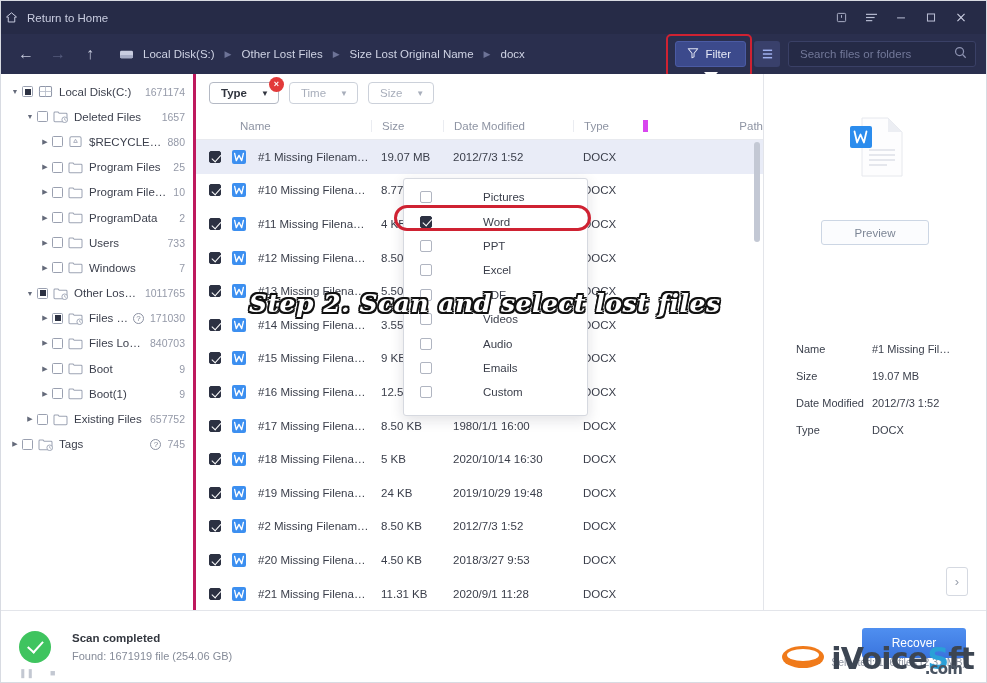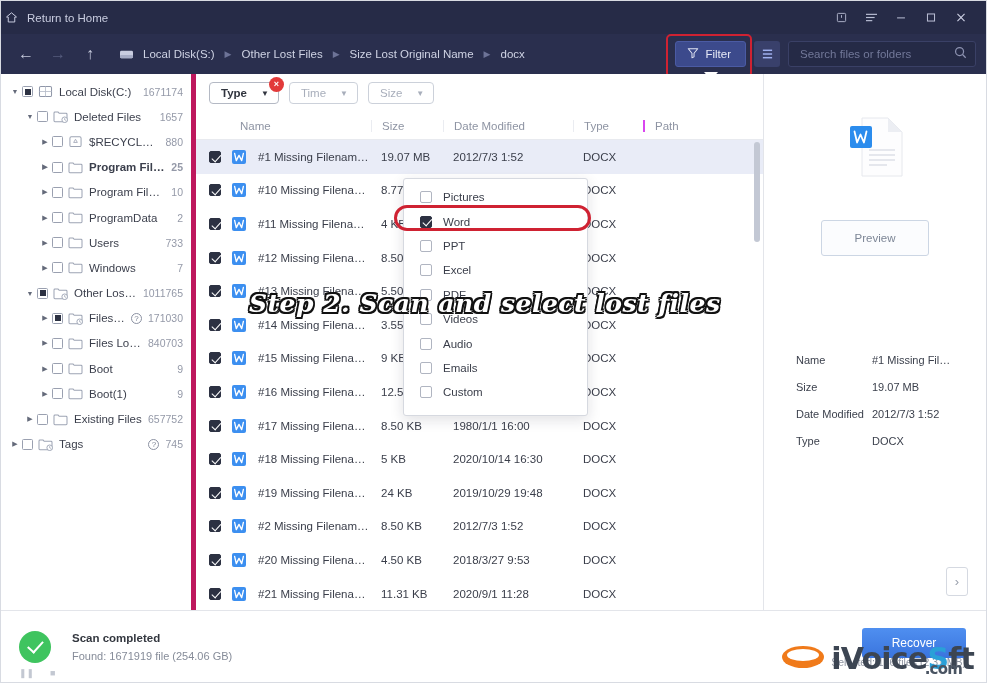--- a/index.html
+++ b/index.html
@@ -111,21 +111,21 @@
     font-family: inherit;
   }
   .search-box input::placeholder { color: #727899; }
 
   
   .body-area { flex: 1; display: flex; min-height: 0; background:#fff; }
 
   
   .sidebar {
     width: 195px; flex: 0 0 195px;
-    background: #fff; border-right: 5px solid #be185d;
+    background: #fff; border-right: 3px solid #be185d;
     overflow: hidden; padding-top: 5px;
     position: relative;
   }
   .tree-row {
     display: flex; align-items: center;
     height: 25.2px; font-size: 11.5px; color: #3b3f4c;
     cursor: pointer; padding-right: 8px;
   }
   .twisty {
     width: 14px; flex: 0 0 14px; display: flex;
@@ -187,21 +187,21 @@
   .tbl-head {
     display: flex; height: 28px; align-items: center;
     border-bottom: 1px solid #e8eaef; font-size: 11.5px;
     color: #8e94a3; padding-left: 13px;
   }
   .th { flex: 0 0 auto; }
   .th.name { flex: 1 1 auto; min-width: 0; padding-left: 31px; }
   .th.size { width: 72px; border-left: 1px solid #eaecf1; padding-left: 10px; }
   .th.date { width: 130px; border-left: 1px solid #eaecf1; padding-left: 10px; }
   .th.type { width: 70px; border-left: 1px solid #eaecf1; padding-left: 10px; }
-  .th.path { width: 120px; border-left: 2px solid #d946ef; padding-left: 10px; }
+  .th.path { width: 120px; border-left: 5px solid #d946ef; padding-left: 10px; text-align: right; }
 
   .tbl-body { flex: 1; overflow: hidden; position: relative; }
   .trow {
     display: flex; align-items: center; height: 33.6px;
     font-size: 11.5px; color: #3a3e4a; padding-left: 13px;
     cursor: pointer;
   }
   .trow.sel { background: #e9ecf7; }
   .rcb {
     width: 12px; height: 12px; flex: 0 0 12px;
@@ -233,20 +233,21 @@
     position: absolute; left: 207px; top: 104px;
     width: 185px; background: #fff;
     border: 1px solid #d6d9e0; border-radius: 3px;
     box-shadow: 0 4px 14px rgba(20,25,50,.13);
     z-index: 60; padding: 6px 0 10px 0;
   }
   .dd-item {
     display: flex; align-items: center; height: 24.4px;
     padding-left: 16px; font-size: 11.5px; color: #3a3e4a;
     cursor: pointer;
+    gap: 40px;
   }
   .ddcb {
     width: 12px; height: 12px; flex: 0 0 12px;
     border: 1px solid #b0b5c1; border-radius: 2px;
     background: #fff; margin-right: 11px; position: relative;
   }
   .ddcb.on { background: #2c3142; border-color: #2c3142; }
   .ddcb.on::after {
     content: ""; position: absolute; left: 3.5px; top: .8px;
     width: 4px; height: 7.5px; border: solid #fff;
@@ -260,21 +261,21 @@
   }
 
   
   .preview {
     width: 222px; flex: 0 0 222px; background: #fff;
     display: flex; flex-direction: column; align-items: center;
     position: relative; padding-top: 38px;
   }
   .pv-doc { margin-bottom: 34px; }
   .pv-btn {
-    width: 108px; height: 36px;
+    width: 108px; height: 25px;
     border: 1px solid #ccd6e4; border-radius: 3px;
     background: #fbfcfe; color: #7d8696; font-size: 11.5px;
     display: flex; align-items: center; justify-content: center;
     cursor: pointer;
   }
   .pv-meta { margin-top: 90px; width: 100%; padding: 0 32px; }
   .pv-row { display: flex; height: 27px; align-items: center; font-size: 11px; }
   .pv-k { width: 76px; flex: 0 0 76px; color: #3c414d; }
   .pv-v { flex: 1; color: #3c414d; overflow: hidden;
           text-overflow: ellipsis; white-space: nowrap; }
@@ -493,21 +494,21 @@
           <span class="tcb"></span>
           <span class="ticon">
             <svg width="15" height="13" viewBox="0 0 16 14">
               <rect x="2" y="2" width="12" height="10.5" rx="1.5" fill="none" stroke="#9da4b4" stroke-width="1.1"></rect>
               <path d="M8 4.6l2 3.4H6z" fill="none" stroke="#9da4b4" stroke-width=".9"></path>
             </svg>
           </span>
           <span class="tlabel">$RECYCLE.BIN</span>
           <span class="tcount">880</span>
         </div>
-        <div class="tree-row" style="padding-left: 37px; font-weight: bold;">
+        <div class="tree-row" style="padding-left: 37px;">
           <span class="twisty">▶</span>
           <span class="tcb"></span>
           <span class="ticon">
             <svg width="15" height="13" viewBox="0 0 16 14">
               <path d="M1 3.2c0-.7.3-1 1-1h3.4l1.2 1.4H14c.6 0 1 .4 1 1v7c0 .6-.4 1-1 1H2c-.7 0-1-.4-1-1z" fill="none" stroke="#9da4b4" stroke-width="1.1"></path>
             </svg>
           </span>
           <span class="tlabel">Program Files</span>
           <span class="tcount">25</span>
         </div>

